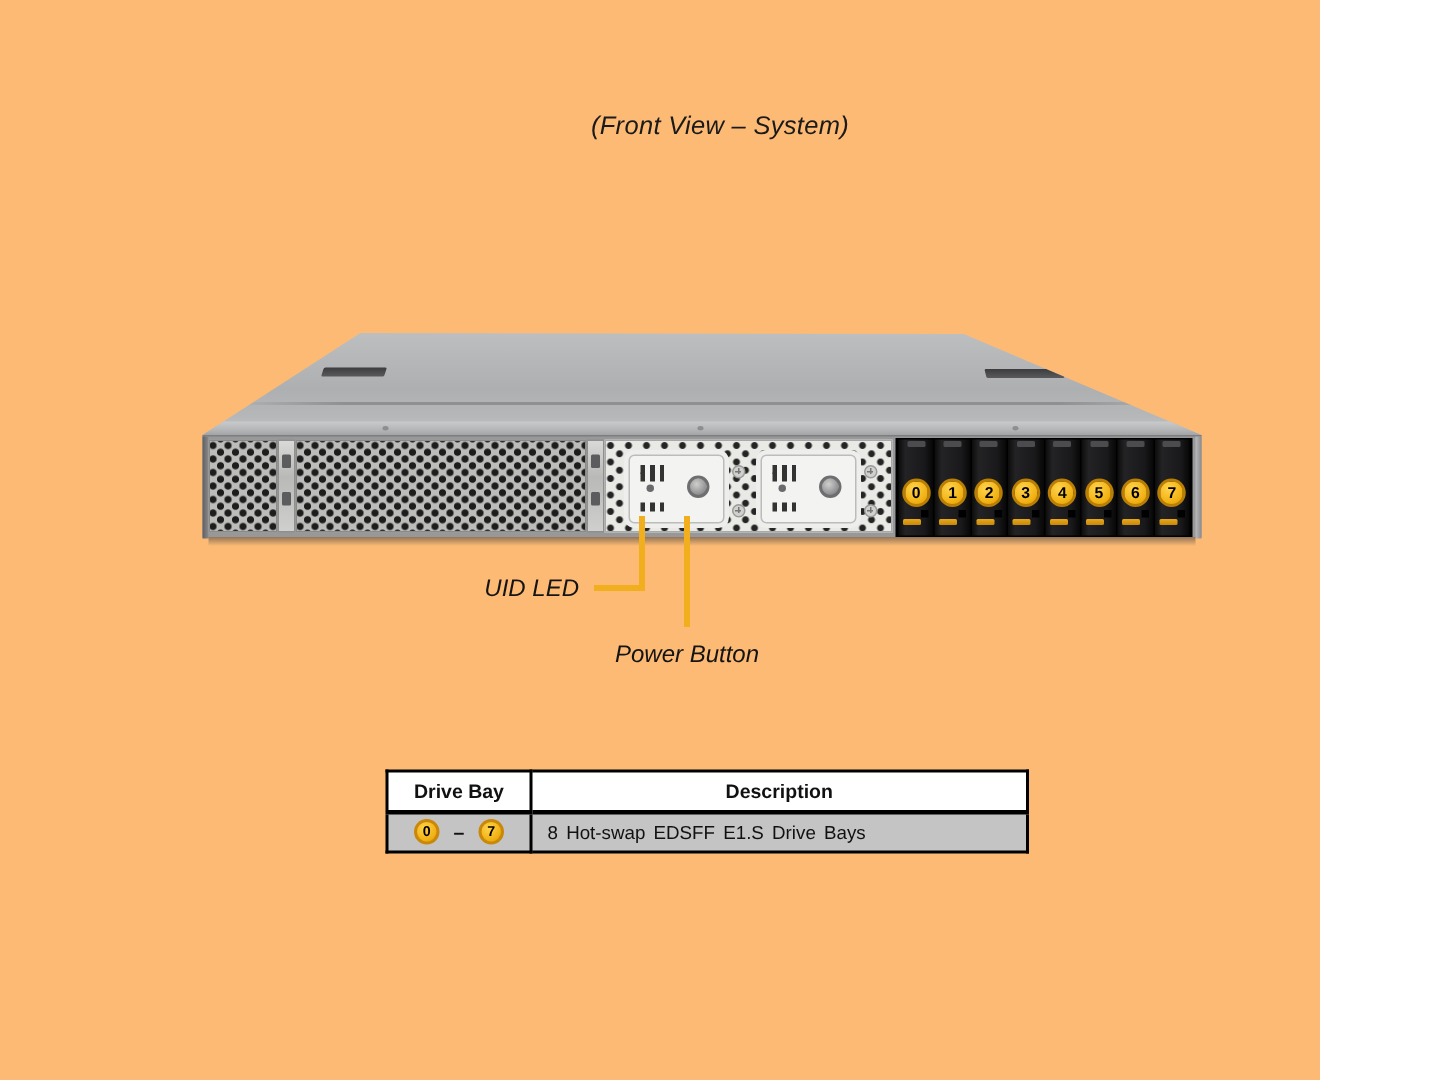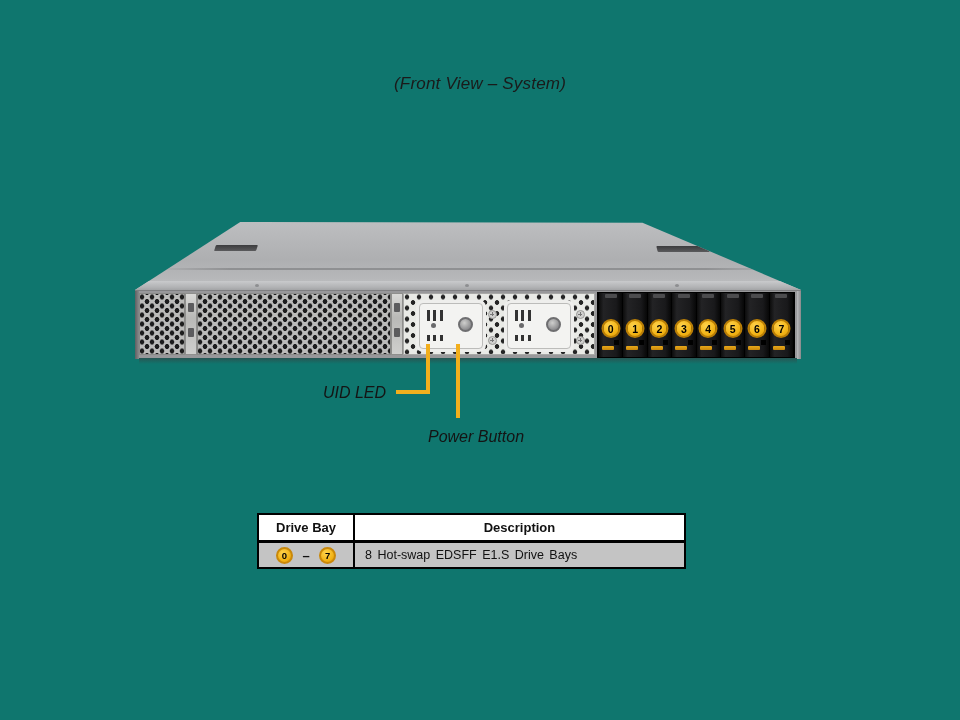--- a/index.html
+++ b/index.html
@@ -1,16 +1,16 @@
 <!DOCTYPE html>
 <html><head>
 <meta charset="utf-8">
 <style>
   html,body{margin:0;padding:0;background:#ffffff;}
-  .canvas{position:relative;width:960px;height:720px;background:#0f766e;overflow:hidden;
+  .canvas{position:relative;width:880px;height:720px;background:#fdba74;overflow:hidden;
           font-family:"Liberation Sans",sans-serif;color:#111;}
 
   
   .fig-title{position:absolute;left:0;top:74px;width:960px;text-align:center;
              font-size:17px;font-style:italic;color:#1a1a1a;letter-spacing:.2px;}
 
   
   .chassis{position:absolute;left:135px;top:222px;width:666px;height:142px;}
 
   .top-cover{position:absolute;left:0;top:0;width:666px;height:68px;
@@ -86,21 +86,21 @@
               display:flex;align-items:center;justify-content:center;
               font-size:10.5px;font-weight:bold;color:#000;}
   .bay-notch{position:absolute;right:3px;top:47px;width:5px;height:5px;background:#000;}
   .bay-bar{position:absolute;left:3px;bottom:7px;width:12px;height:4px;border-radius:1px;
            background:linear-gradient(180deg,#e7a81b,#c9880a);}
 
   
   .callout-svg{position:absolute;left:0;top:0;width:960px;height:720px;pointer-events:none;}
   .callout-label{position:absolute;font-size:16px;color:#141414;font-style:italic;}
   .label-uid{left:250px;top:384px;width:136px;text-align:right;}
-  .label-power{left:415px;top:428px;width:122px;text-align:center;}
+  .label-power{left:397px;top:428px;width:122px;text-align:center;}
 
   
   .bay-table{position:absolute;left:257px;top:513px;border-collapse:collapse;table-layout:fixed;}
   .bay-table th,.bay-table td{border:2px solid #000;box-sizing:border-box;}
   .bay-table th{height:27px;background:#ffffff;font-size:13px;font-weight:bold;text-align:center;
                 border-bottom:3px solid #000;}
   .bay-table td{height:27px;background:#c4c4c4;}
   .col-bay{width:96px;}
   .col-desc{width:331px;}
   .td-bay{text-align:center;vertical-align:middle;}

